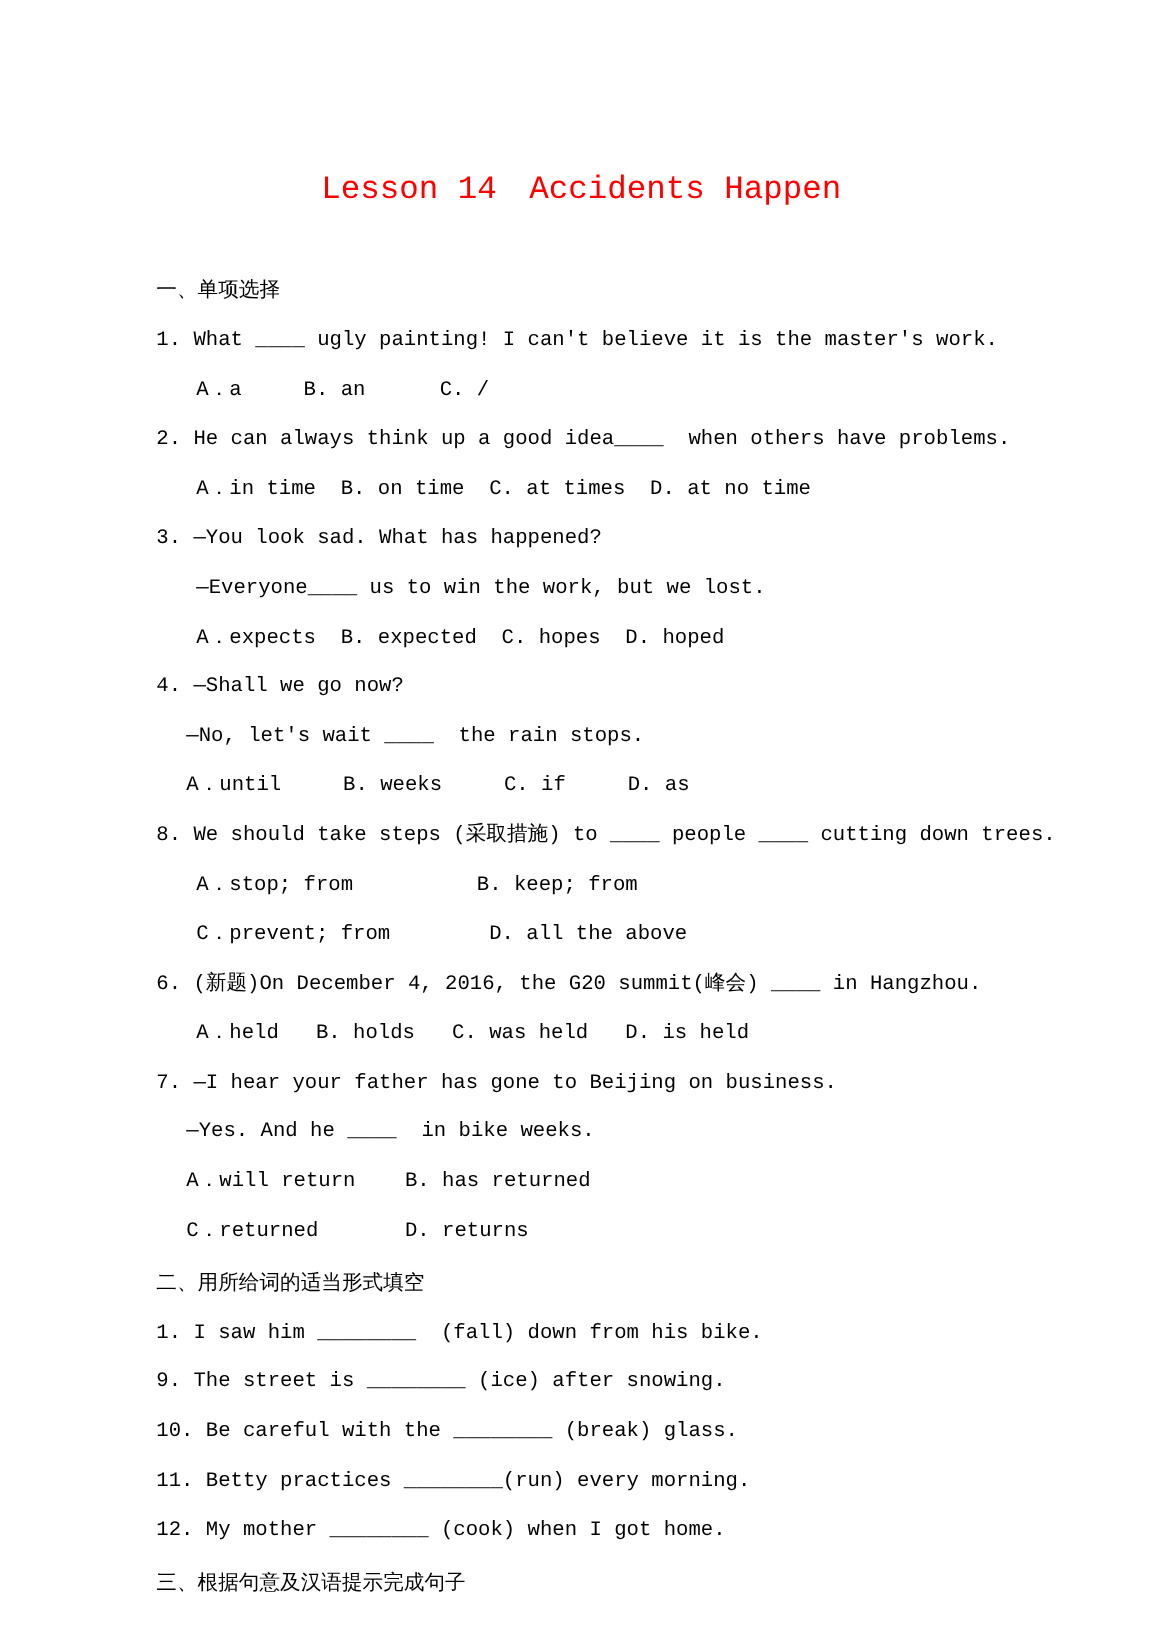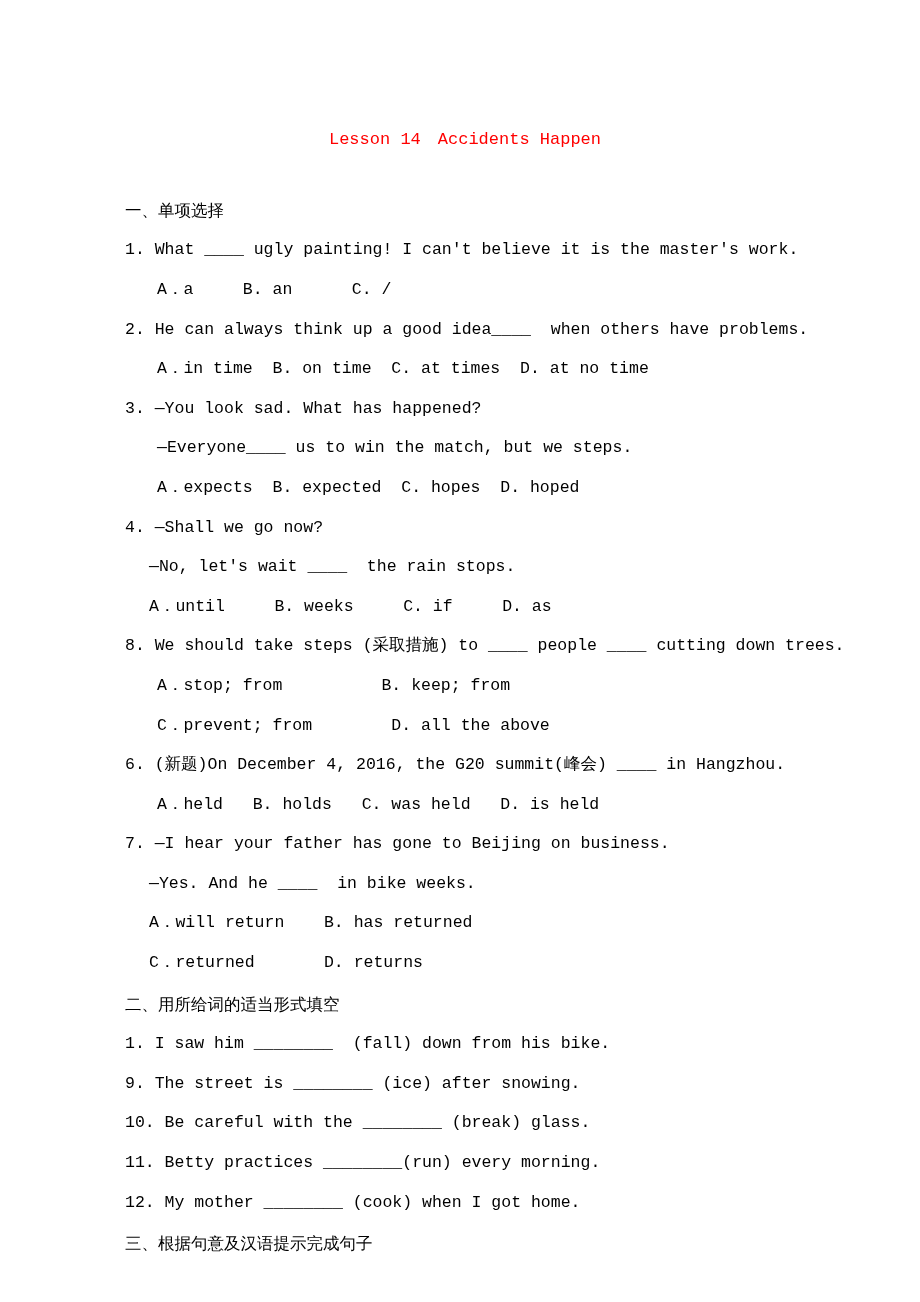--- a/index.html
+++ b/index.html
@@ -13,21 +13,21 @@
       background: #ffffff;
       font-family: "SimSun", "宋体", serif;
       padding: 120px 115px 100px 125px;
       font-size: 16.5px;
       color: #000000;
       line-height: 2.4;
     }
     .title {
       text-align: center;
       color: #ff0000;
-      font-size: 17px;
+      font-size: 26px;
       font-weight: normal;
       margin-bottom: 30px;
       font-family: "Courier New", "SimSun", monospace;
     }
     .section-heading {
       margin-top: 2px;
     }
     .question-line {
       font-family: "Courier New", "SimSun", monospace;
       white-space: pre;
@@ -50,21 +50,21 @@
 
 <div class="section-heading">一、单项选择</div>
 
 <div class="question-line">1. What ____ ugly painting! I can't believe it is the master's work.</div>
 <div class="option-line">A．a     B. an      C. /</div>
 
 <div class="question-line">2. He can always think up a good idea____  when others have problems.</div>
 <div class="option-line">A．in time  B. on time  C. at times  D. at no time</div>
 
 <div class="question-line">3. —You look sad. What has happened?</div>
-<div class="option-line">—Everyone____ us to win the match, but we steps.</div>
+<div class="option-line">—Everyone____ us to win the work, but we lost.</div>
 <div class="option-line">A．expects  B. expected  C. hopes  D. hoped</div>
 
 <div class="question-line">4. —Shall we go now?</div>
 <div class="sub-line">—No, let's wait ____  the rain stops.</div>
 <div class="sub-line">A．until     B. weeks     C. if     D. as</div>
 
 <div class="question-line">8. We should take steps (采取措施) to ____ people ____ cutting down trees.</div>
 <div class="option-line">A．stop; from          B. keep; from</div>
 <div class="option-line">C．prevent; from        D. all the above</div>
 

